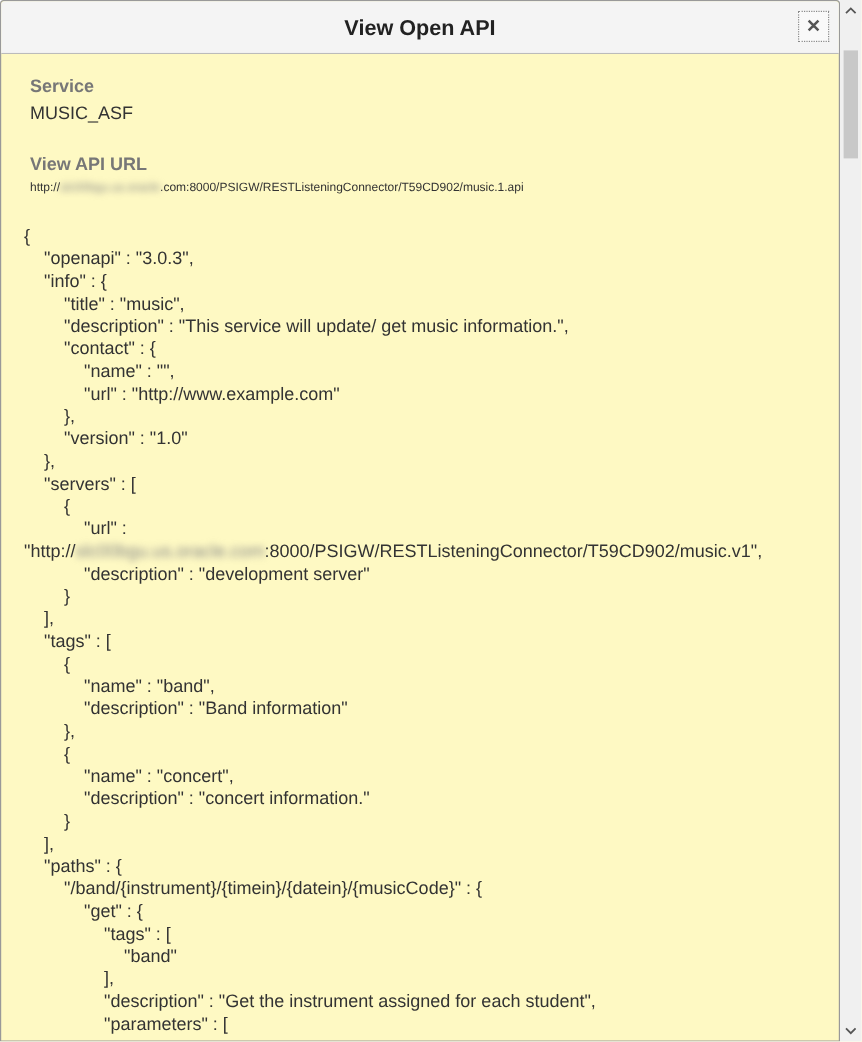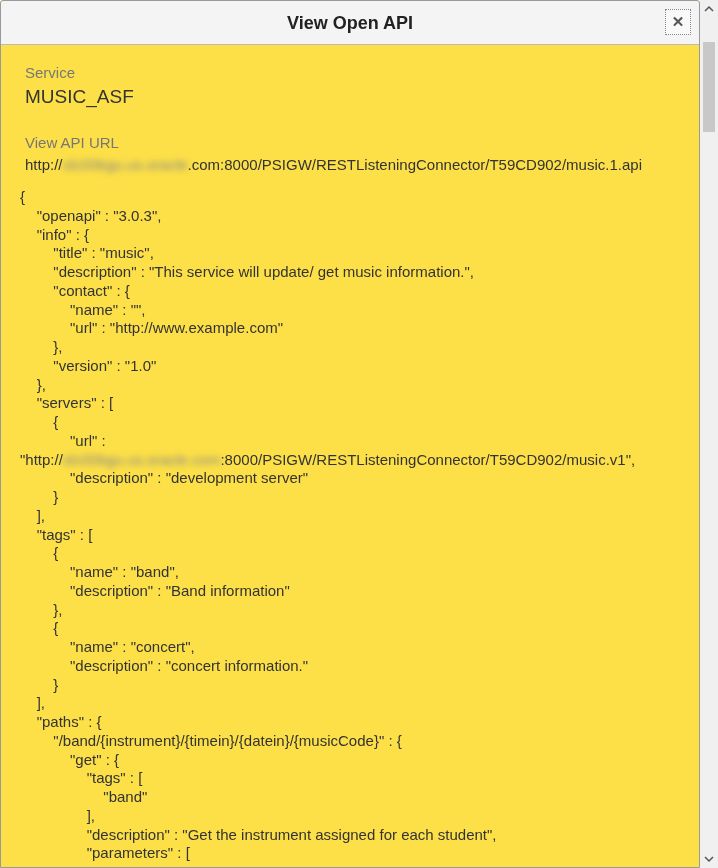--- a/index.html
+++ b/index.html
@@ -14,21 +14,21 @@
       height: 868px;
       position: relative;
       overflow: hidden;
     }
     .outer-container {
       width: 700px;
       height: 868px;
       border: 1px solid #999;
       border-radius: 3px 3px 0 0;
       position: relative;
-      background: #fde047;
+      background: #fef9c3;
     }
     .header-bar {
       background: #f4f4f4;
       border-bottom: 1px solid #bbb;
       height: 44px;
       position: relative;
       border-radius: 3px 3px 0 0;
     }
     .header-title {
       text-align: center;
@@ -53,34 +53,34 @@
       color: #555;
       font-weight: bold;
     }
     .content-area {
       padding: 18px 24px 0 24px;
       font-size: 14.5px;
       color: #333;
       line-height: 1.3;
     }
     .label-heading {
-      font-weight: normal;
+      font-weight: bold;
       color: #777;
       font-size: 15px;
       margin-bottom: 2px;
     }
     .value-text {
       color: #333;
-      font-size: 19px;
+      font-size: 15px;
       margin-bottom: 24px;
     }
     .api-url-value {
-      font-size: 15px;
-      color: #333;
-      margin-bottom: 14px;
+      font-size: 10px;
+      color: #333;
+      margin-bottom: 26px;
       word-break: break-all;
     }
     .blurred {
       filter: blur(3px);
       -webkit-filter: blur(3px);
       color: #888;
     }
     .json-block {
       font-family: Arial, Helvetica, sans-serif;
       font-size: 15px;

